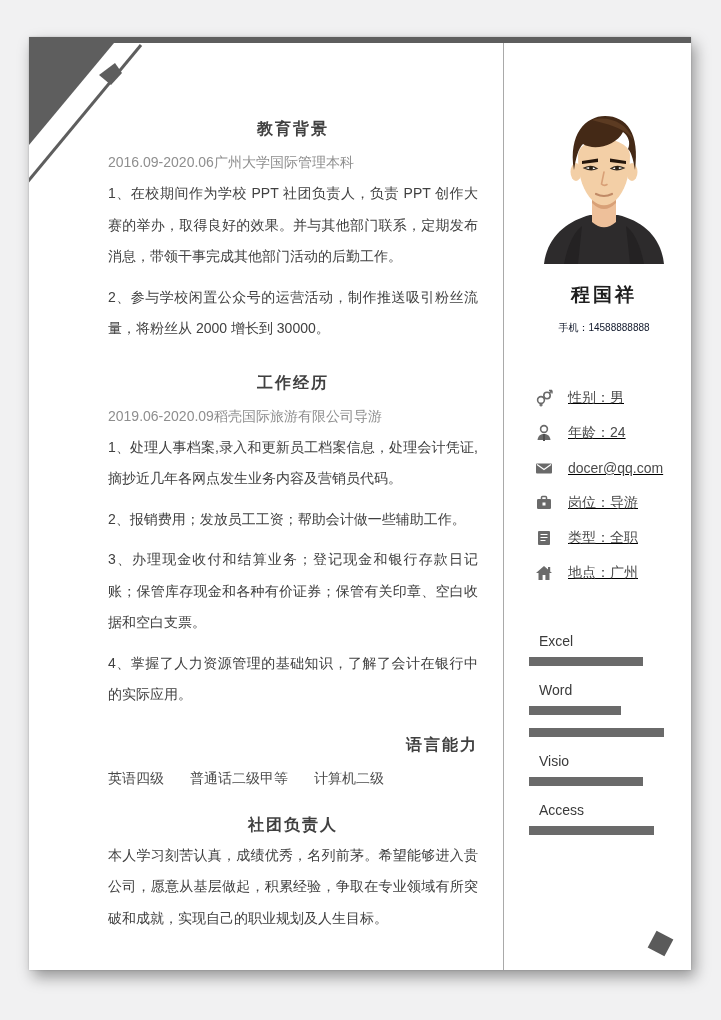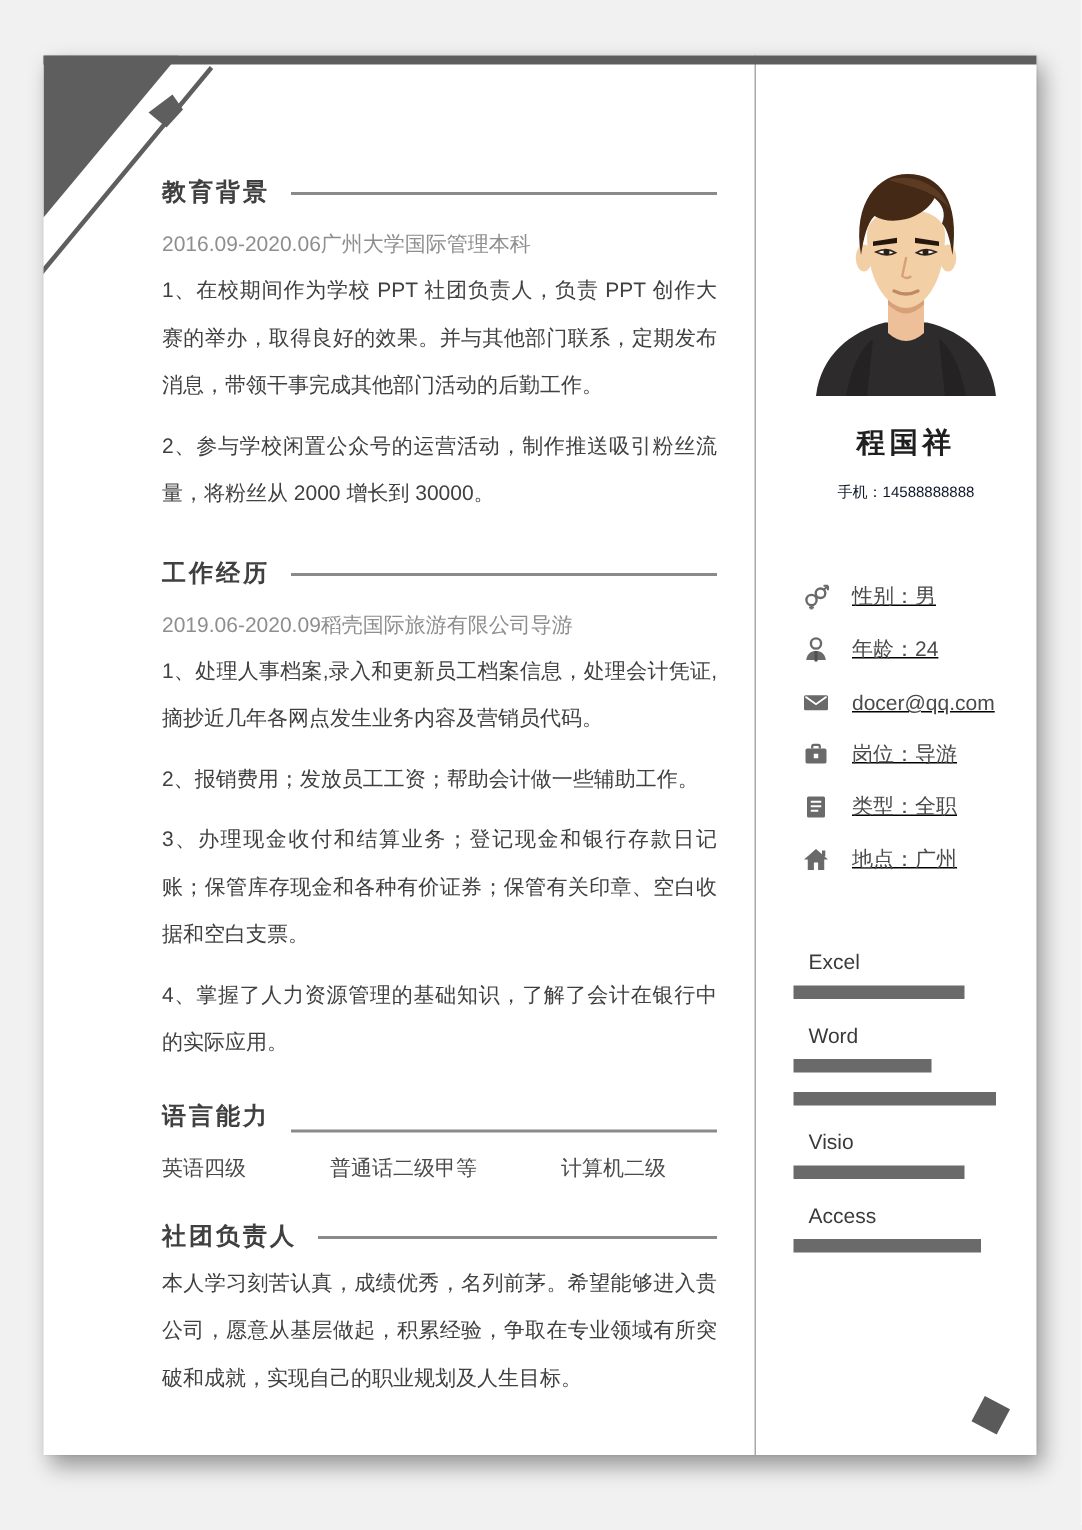--- a/index.html
+++ b/index.html
@@ -17,31 +17,31 @@
   .top-bar { position:absolute; top:0; left:0; right:0; height:6px; background:#5e5e5e; z-index:5; }
   .corner-deco { position:absolute; top:0; left:0; width:175px; height:175px; z-index:4; pointer-events:none; }
   .bottom-diamond {
     position:absolute; right:21px; bottom:17px; width:19px; height:19px;
     background:#5a5a5a; transform:rotate(28deg);
   }
   .content { display:flex; height:100%; }
 
   
   .main { width:474px; padding:82px 25px 0 79px; }
-  .section-header { display:flex; align-items:center; margin-top:0; }
+  .section-header { display:flex; align-items:center; margin-top:0;flex-direction:column; }
   .section-header .title {
     font-size:16px; font-weight:bold; color:#404040; letter-spacing:2px;
     line-height:20px; white-space:nowrap;
   }
   .section-header .rule { flex:1; height:2px; background:#8a8a8a; margin-left:14px; }
   .meta-row {
     display:flex; justify-content:flex-start; margin-top:12px;
     font-size:14px; color:#8e8e8e; line-height:22px;
   }
-  .meta-row.narrow { justify-content:flex-start; gap:56px; color:#4a4a4a; }
+  .meta-row.narrow { justify-content:flex-start; gap:26px; color:#4a4a4a; }
   .para {
     font-size:14px; color:#404040; line-height:2.25; text-align:justify;
     margin-top:5px;
   }
   .para + .para { margin-top:9px; }
   .mt-work { margin-top:28px; }
   .mt-lang { margin-top:24px;align-items:flex-end; }
   .mt-sum  { margin-top:26px; }
 
   

